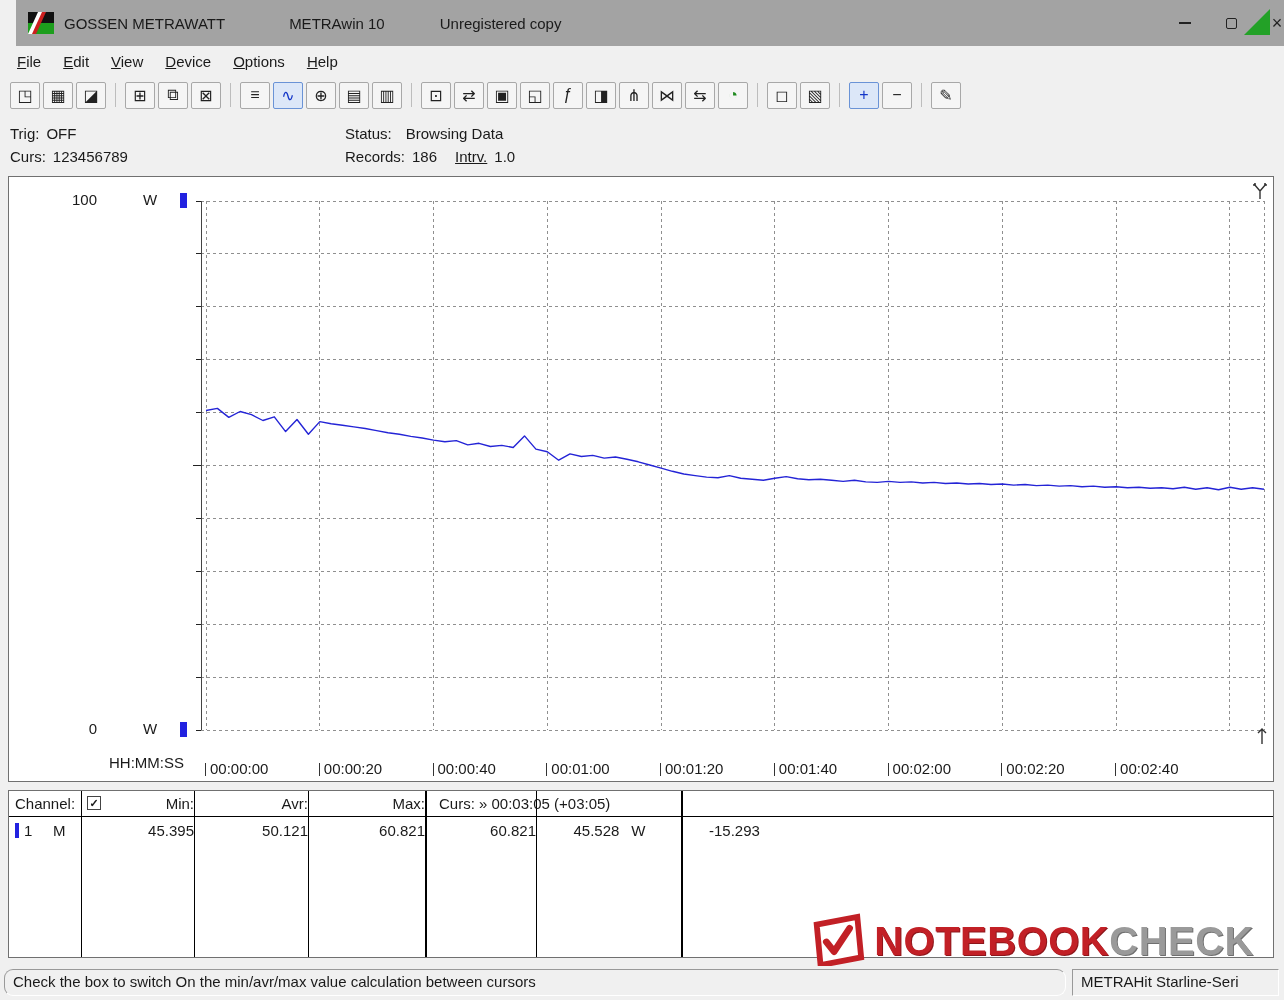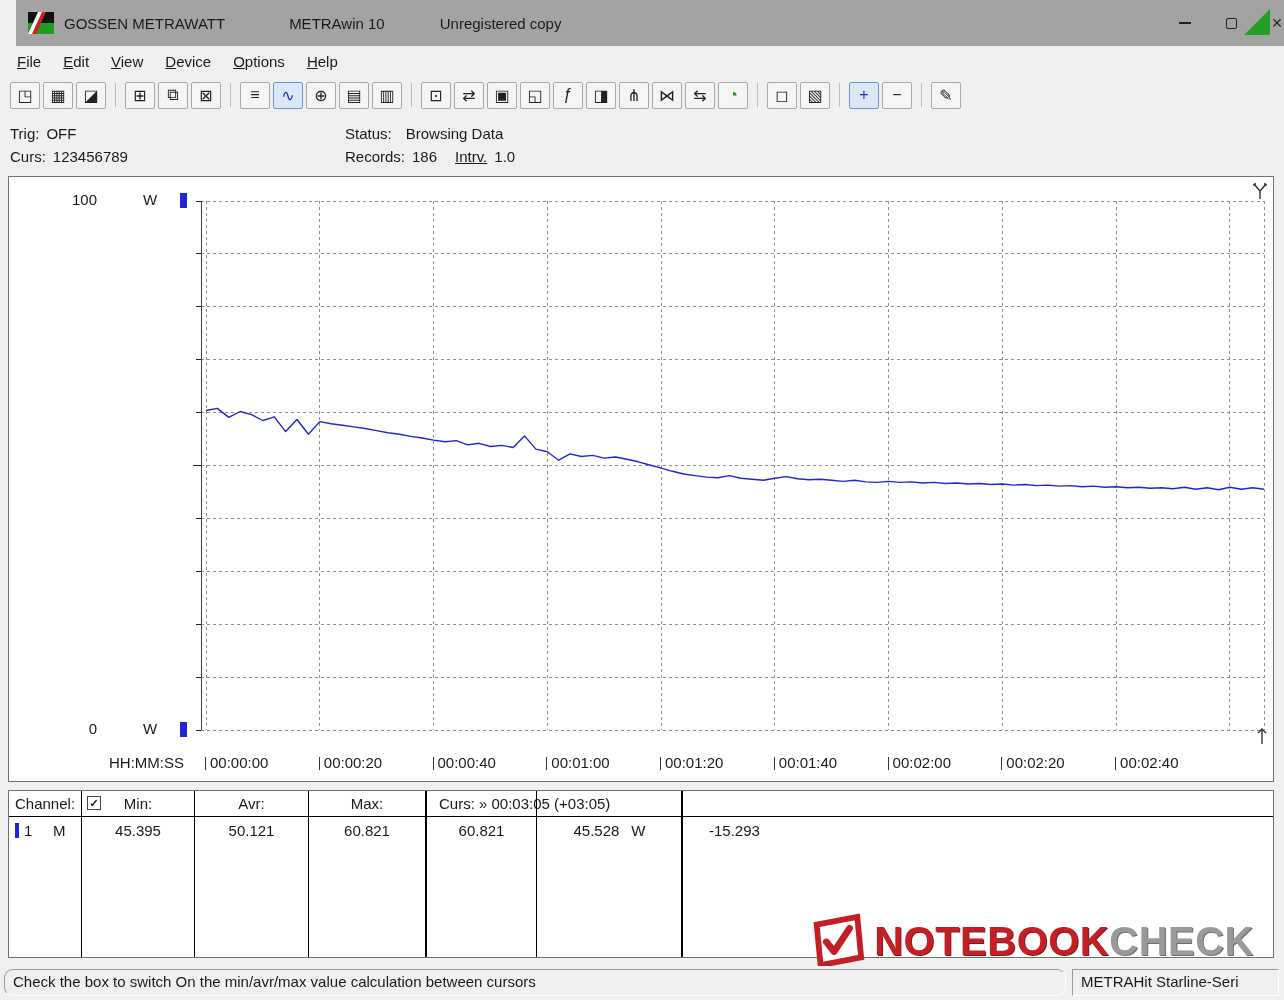--- a/index.html
+++ b/index.html
@@ -67,34 +67,34 @@
   svg .grid { stroke:#8f8f8f; stroke-dasharray:3 3; stroke-width:1; shape-rendering:crispEdges; }
   svg .tickm { stroke:#222; stroke-width:1; shape-rendering:crispEdges; }
   svg .axis { stroke:#444; stroke-width:1; shape-rendering:crispEdges; }
   svg .dataline { fill:none; stroke:var(--chart-line,#2424d6); stroke-width:1.4; stroke-linejoin:round; }
   .cursor2-icon { position:absolute; }
   .cursor2-icon.topright { left:1242px; top:5px; }
   .cursor2-icon.botright { left:1245px; top:549px; }
   .cursor2-icon svg line, .cursor2-icon svg path { stroke:#333; stroke-width:1.4; fill:none; }
   .xaxis-row { position:absolute; left:0; top:577px; width:100%; height:24px; }
   .hhmmss { position:absolute; left:100px; width:88px; }
-  .xtick { position:absolute; top:0; white-space:nowrap; }
+  .xtick { position:absolute; top:6px; white-space:nowrap; }
   .tickbar { display:inline-block; width:1px; height:13px; background:#333;
     margin-right:4px; vertical-align:-2px; }
 
   
   .table-panel { position:absolute; left:8px; top:790px; width:1266px; height:168px;
     background:#fff; border:1px solid #707070; }
   .vline { position:absolute; top:0; bottom:0; width:1px; background:#000; }
   .vline.thick { width:2px; }
   .hline { position:absolute; left:0; right:0; top:25px; height:1px; background:#000; }
   .th, .td { position:absolute; white-space:nowrap; }
   .th { top:4px; }
   .td { top:31px; }
-  .ctr { text-align:center; }
+  .ctr { text-align:right; }
   .th-channel { left:6px; }
   .checkbox { position:absolute; left:78px; top:5px; width:14px; height:14px;
     border:1px solid #444; background:#fff; display:flex; align-items:center;
     justify-content:center; font-size:11px; font-weight:bold; line-height:1; }
   .col-min { left:73px; width:112px; }
   .col-avr { left:186px; width:113px; }
   .col-max { left:300px; width:116px; }
   .col-c1  { left:418px; width:109px; }
   .col-c2  { left:529px; width:143px; display:flex; justify-content:center; gap:12px; }
   .th-curs { left:430px; }

